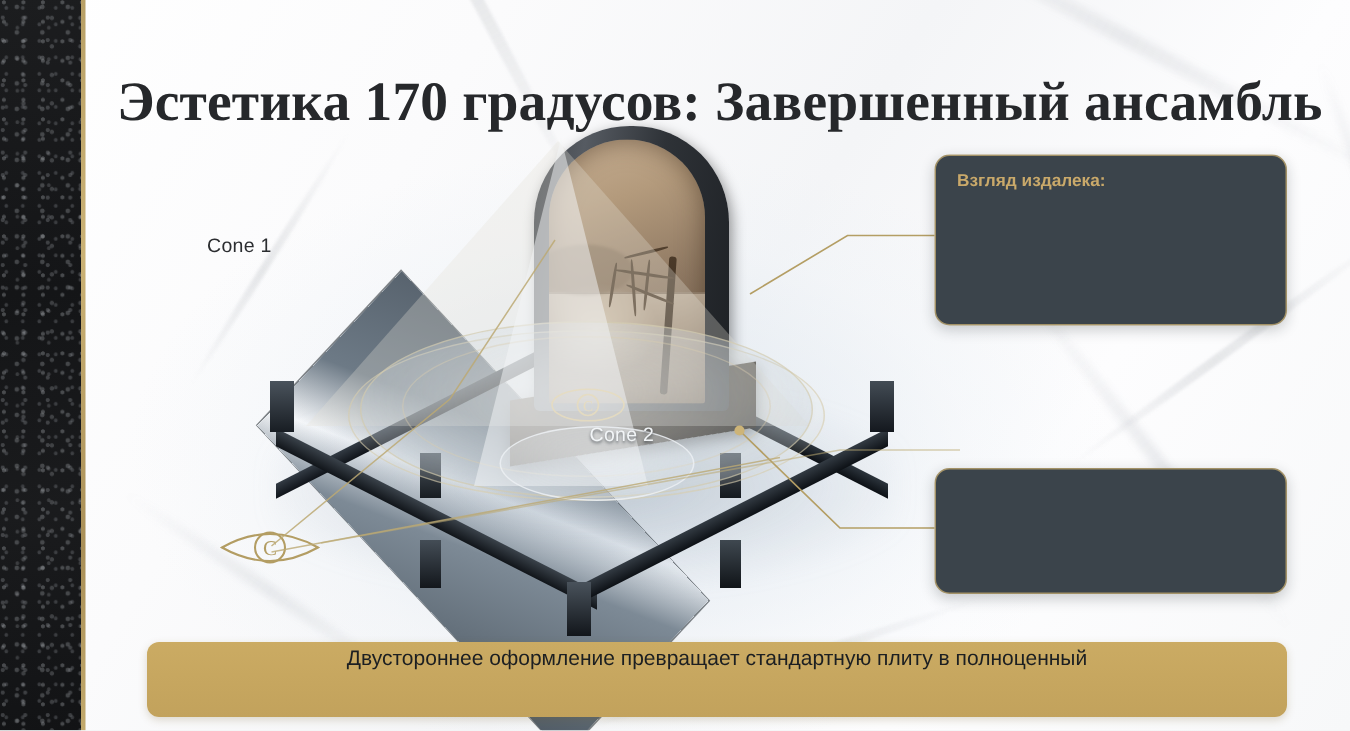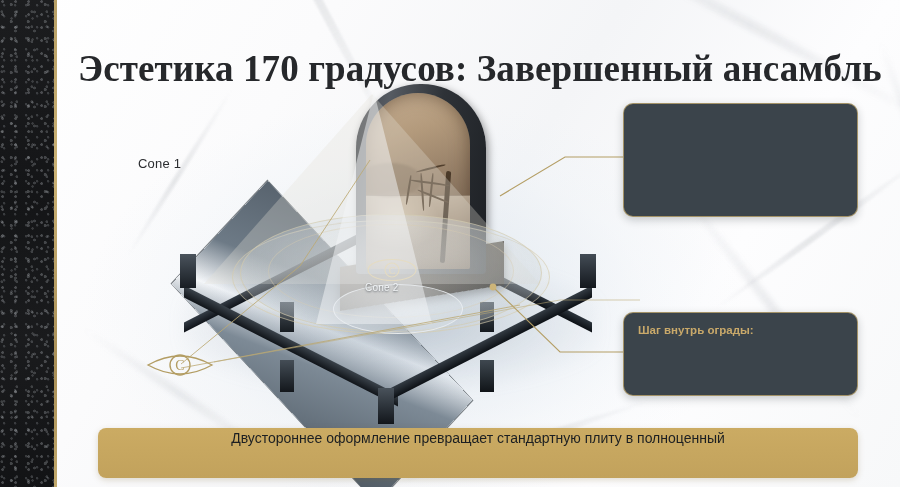--- a/index.html
+++ b/index.html
@@ -97,22 +97,22 @@
     border:1px solid rgba(214,204,172,.60);
     background:radial-gradient(ellipse at 50% 45%, rgba(232,232,224,.22), rgba(210,212,208,.10));}
   .cone2-body{position:absolute;left:166px;top:20px;width:0;height:0;
     border-left:58px solid transparent;border-right:58px solid transparent;
     border-bottom:232px solid rgba(243,246,248,.50);}
   .cone2-rim{position:absolute;left:183px;top:212px;width:128px;height:48px;border-radius:50%;
     border:1px solid rgba(236,240,243,.85);
     background:radial-gradient(ellipse at 50% 40%, rgba(246,248,250,.40), rgba(222,230,236,.18));}
 
   .cone-label{position:absolute;color:#2b2d30;font-size:13px;letter-spacing:.2px;}
-  .cone2-label{position:absolute;color:#f2f5f7;font-size:10px;letter-spacing:.2px;
-    text-shadow:0 1px 2px rgba(20,28,36,.55);}
+  .cone2-label{position:absolute;color:#f2f5f7;font-size:13px;letter-spacing:.2px;
+    text-shadow:0 1px 2px rgba(20,28,36,.55);margin-left:28px;}
 
   
   .eye{position:absolute;}
   .eye svg{display:block;}
 
   
   #links{position:absolute;left:0;top:0;width:900px;height:487px;pointer-events:none;}
 
   
   .card{position:absolute;background:#3b444b;border:1px solid rgba(190,166,110,.80);
@@ -221,23 +221,23 @@
   <svg id="links">
     <polyline points="623,157 565,157 500,196" fill="none" stroke="#b49e64" stroke-width="1.1"></polyline>
     <polyline points="623,352 560,352 493,287" fill="none" stroke="#b49e64" stroke-width="1.1"></polyline>
     <circle cx="493" cy="287" r="3.4" fill="#cdb478"></circle>
     <polyline points="181,364 300,266 370,160" fill="none" stroke="#bca973" stroke-width="1" opacity=".85"></polyline>
     <polyline points="181,368 520,305" fill="none" stroke="#bca973" stroke-width="1" opacity=".8"></polyline>
     <polyline points="214,362 560,300 640,300" fill="none" stroke="#bca973" stroke-width="1" opacity=".55"></polyline>
   </svg>
 
   <div class="card" style="left:623px;top:103px;width:235px;height:114px;">
+    <div class="card-head">Взгляд издалека:</div>
   </div>
 
   <div class="card" style="left:623px;top:312px;width:235px;height:84px;">
-    <div class="card-head">Шаг внутрь ограды:</div>
   </div>
 
   <div id="banner">
     <span><span>Двустороннее оформление превращает стандартную плиту в полноценный</span><br></span>
   </div>
 
 </div>
 
 </body></html>

